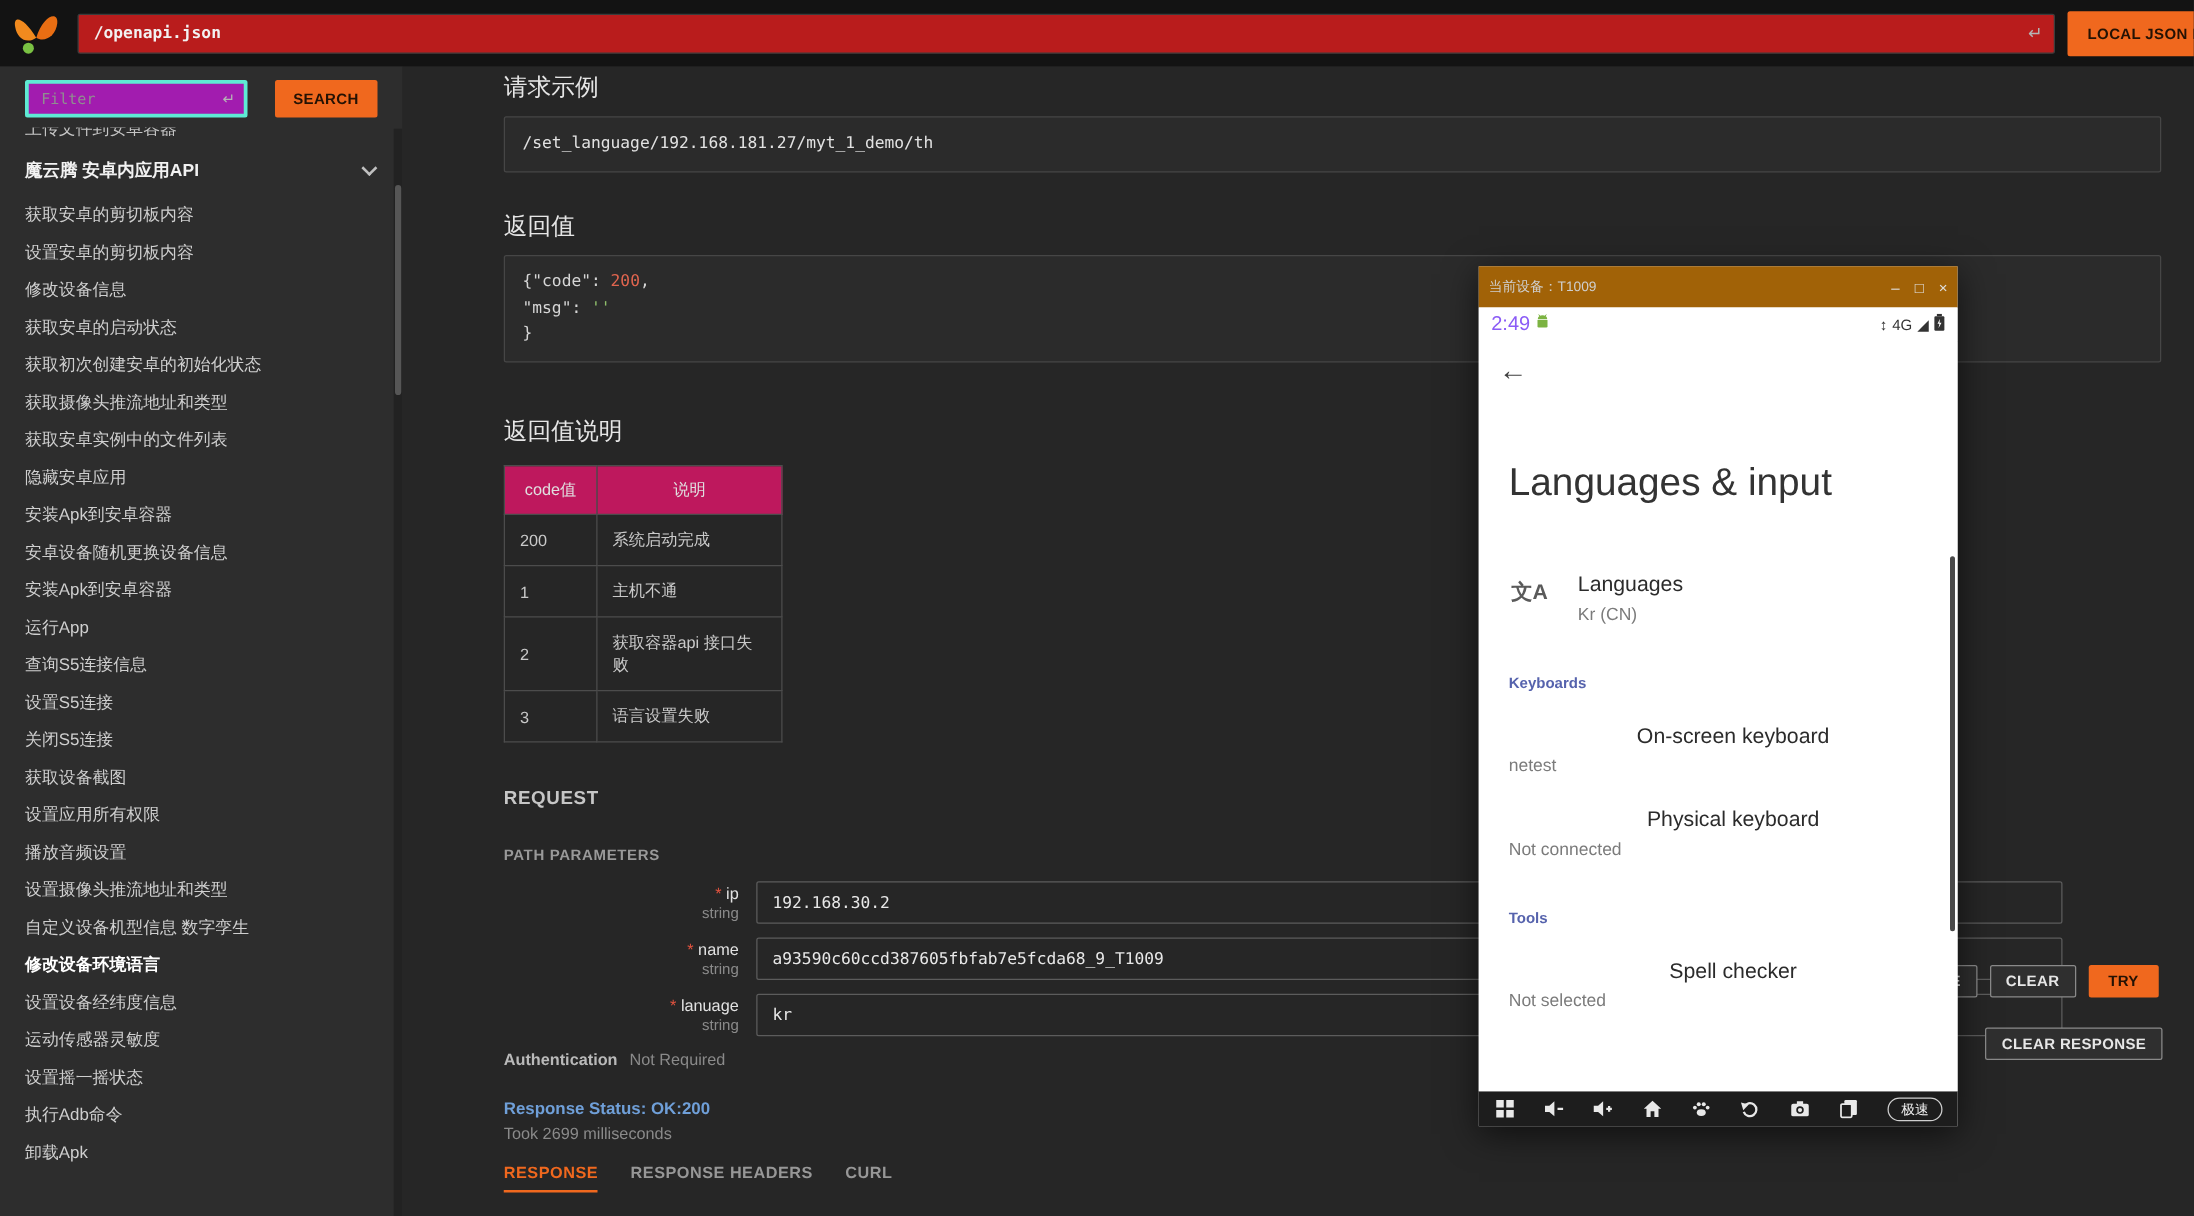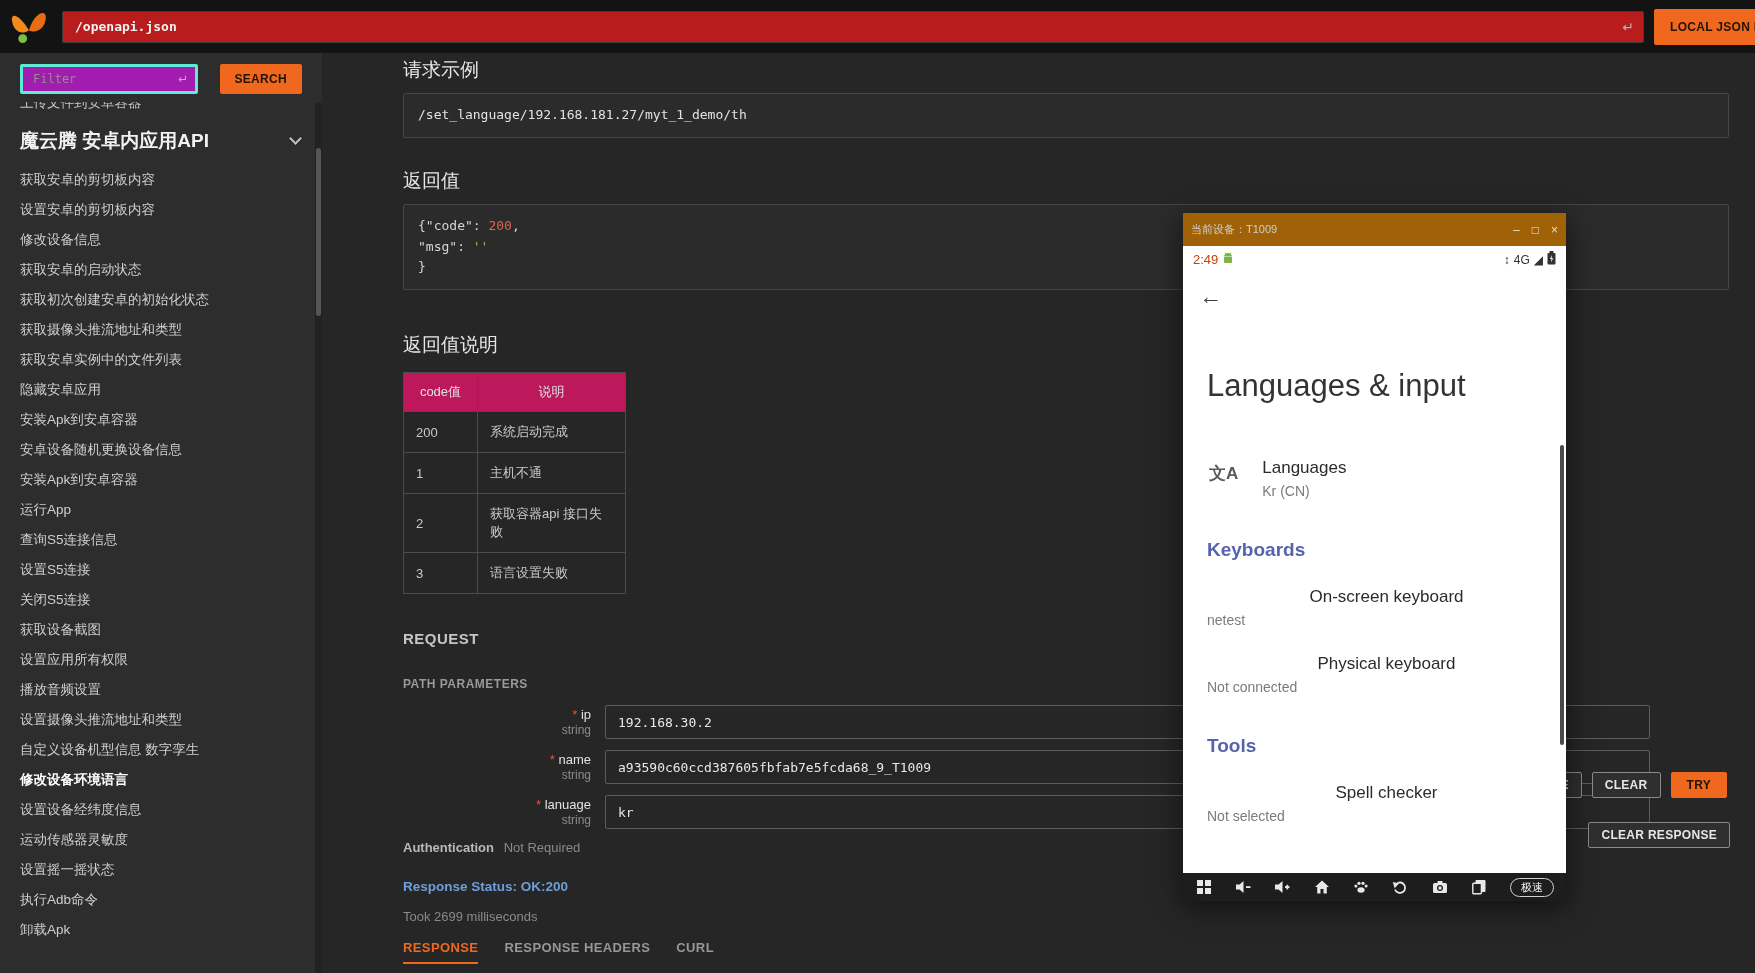--- a/index.html
+++ b/index.html
@@ -18,21 +18,21 @@
   
   .sidebar{position:absolute;top:53px;bottom:0;left:0;width:322px;background:#2d2d2d;overflow:hidden;}
   .filter-row{display:flex;align-items:center;justify-content:space-between;padding:11px 20px 8px 20px;}
   .filter-wrap{position:relative;width:178px;}
   .filter-input{width:100%;height:30px;background:#a21caf;border:3px solid #5eead4;border-radius:2px;color:#cccccc;font:12px "DejaVu Sans Mono",monospace;padding:0 26px 0 10px;outline:none;}
   .filter-input::placeholder{color:#8f8f8f;}
   .filter-wrap .enter-glyph{font-size:12px;}
   .search-btn{height:30px;padding:0 15px;}
   .nav-partial{height:13px;overflow:hidden;padding:0 20px;color:#c5c5c5;font-size:13.5px;}
   .nav-partial span{display:block;margin-top:-8px;}
-  .nav-section{display:flex;align-items:center;justify-content:space-between;padding:13px 16px 11px 20px;color:#f2f2f2;font-size:19px;font-weight:bold;cursor:pointer;}
+  .nav-section{display:flex;align-items:center;justify-content:space-between;padding:13px 16px 11px 20px;color:#f2f2f2;font-size:14px;font-weight:bold;cursor:pointer;}
   .chevron{width:9px;height:9px;border-right:2px solid #c0c0c0;border-bottom:2px solid #c0c0c0;transform:rotate(45deg);margin:-5px 6px 0 0;}
   .nav-item{height:30px;line-height:30px;padding:0 20px;color:#cfcfcf;font-size:13.5px;white-space:nowrap;overflow:hidden;cursor:pointer;}
   .nav-item.active{color:#ffffff;font-weight:bold;}
   .sidebar-scrollbar{position:absolute;top:50px;right:0;bottom:0;width:7px;background:#222222;}
   .sidebar-scrollbar .thumb{position:absolute;top:45px;left:1px;width:5px;height:168px;background:#565656;border-radius:3px;}
 
   
   .main{position:absolute;left:322px;top:53px;right:0;bottom:0;background:#262626;padding:4px 0 0 81px;overflow:hidden;}
   .sec-title{color:#e6e6e6;font-size:19px;font-weight:500;}
   .mt30{margin-top:30px;}
@@ -55,49 +55,49 @@
   .param-label{width:202px;text-align:right;padding-right:14px;padding-top:2px;}
   .param-name{color:#e2e2e2;font-size:13px;}
   .req{color:#e4533f;}
   .param-type{color:#8b8b8b;font-size:12px;margin-top:1px;}
   .param-input{width:1045px;height:34px;border:1px solid #5c5c5c;border-radius:2px;background:#262626;color:#e8e8e8;font-family:"DejaVu Sans Mono",monospace;font-size:13px;display:flex;align-items:center;padding:0 12px;cursor:text;}
   .meta-row{margin-top:7px;font-size:13px;}
   .meta-first{margin-top:26px;}
   .meta-label{color:#b9b9b9;font-weight:bold;}
   .meta-value{color:#8a8a8a;margin-left:6px;}
   .resp-status{margin-top:24px;color:#6f9fd8;font-weight:bold;font-size:13.5px;}
-  .took{margin-top:15px;color:#8a8a8a;font-size:13px;}
+  .took{margin-top:5px;color:#8a8a8a;font-size:13px;}
   .tabs{display:flex;gap:26px;margin-top:16px;}
   .tab{font-size:13px;font-weight:bold;color:#979797;letter-spacing:.4px;padding-bottom:7px;cursor:pointer;}
   .tab.active{color:#f0681e;border-bottom:2px solid #f0681e;}
 
   
   .float-row{position:absolute;top:772px;right:28px;display:flex;gap:10px;z-index:3;}
   .btn-ghost{background:#2f2f2f;border:1px solid #8a8a8a;color:#e6e6e6;font-size:12px;font-weight:bold;padding:5px 12px;border-radius:2px;letter-spacing:.3px;cursor:pointer;white-space:nowrap;}
   .try-btn{padding:5px 16px;}
   .clear-response{position:absolute;top:822px;right:25px;z-index:3;}
 
   
   .device-window{position:absolute;left:1183px;top:213px;width:383px;height:688px;z-index:10;background:#ffffff;box-shadow:0 6px 26px rgba(0,0,0,.6);display:flex;flex-direction:column;}
   .dw-titlebar{height:33px;background:#a16207;display:flex;align-items:center;padding:0 8px;flex:0 0 auto;cursor:move;}
   .dw-title{color:#cfcfcf;font-size:11px;}
   .dw-controls{margin-left:auto;display:flex;gap:12px;color:#e0e0e0;font-size:12px;line-height:1;}
   .dw-controls span{cursor:pointer;}
   .dw-statusbar{height:27px;background:#ffffff;display:flex;align-items:center;padding:0 10px;gap:4px;flex:0 0 auto;}
-  .dw-time{color:#c2410c;font-size:13px;}
+  .dw-time{color:#8b5cf6;font-size:16px;}
   .dw-status-right{margin-left:auto;display:flex;align-items:center;gap:4px;color:#333333;font-size:12px;}
   .dw-signal{font-size:12px;color:#333333;}
   .dw-screen{flex:1;position:relative;background:#ffffff;overflow:hidden;}
   .dw-back{font-size:23px;color:#404040;margin:10px 0 0 16px;width:26px;cursor:pointer;font-weight:bold;}
   .dw-screen-title{margin:58px 0 0 24px;font-size:31px;color:#333333;}
   .dw-lang-item{display:flex;align-items:flex-start;gap:24px;margin:54px 0 0 26px;cursor:pointer;}
   .dw-lang-icon{font-size:17px;font-weight:bold;color:#5a5a5a;padding-top:4px;}
   .dw-item-title{font-size:17px;color:#2b2b2b;text-align:center;}
   .dw-item-sub{font-size:14px;color:#7b7b7b;margin-top:5px;}
-  .dw-section-header{margin:40px 0 0 24px;font-size:19px;font-weight:bold;color:#5663ad;}
+  .dw-section-header{margin:40px 0 0 24px;font-size:12px;font-weight:bold;color:#5663ad;}
   .dw-setting-item{margin:26px 0 0 24px;cursor:pointer;}
   .dw-scrollbar{position:absolute;right:2px;top:172px;width:4px;height:300px;background:#4a4a4a;border-radius:2px;}
   .dw-dock{height:28px;background:#1d1d1d;display:flex;align-items:center;justify-content:space-between;padding:0 12px;flex:0 0 auto;}
   .dock-btn{width:17px;height:17px;display:flex;align-items:center;justify-content:center;cursor:pointer;}
   .dock-btn svg{width:16px;height:16px;display:block;}
   .dw-speed{border:1px solid #cfcfcf;border-radius:10px;color:#f0f0f0;font-size:11px;padding:1px 10px;cursor:pointer;white-space:nowrap;}
 </style>
 </head>
 <body>
 

